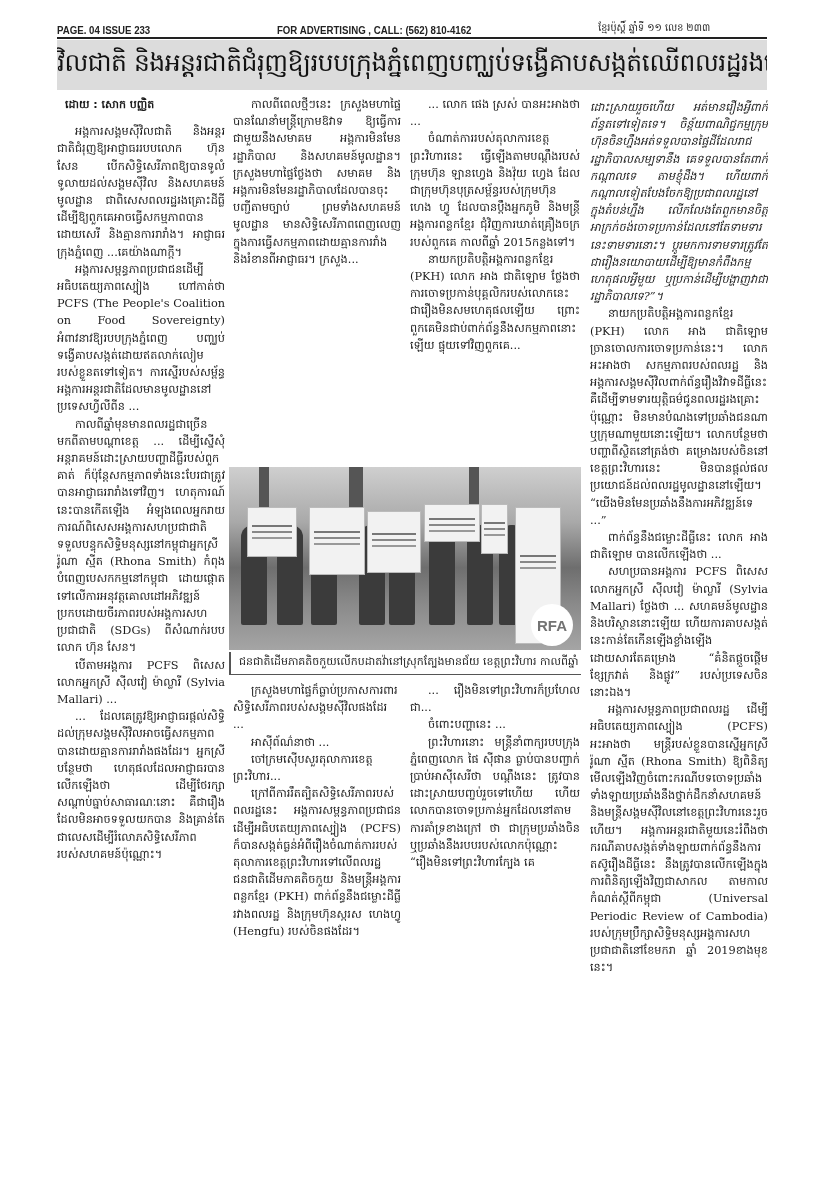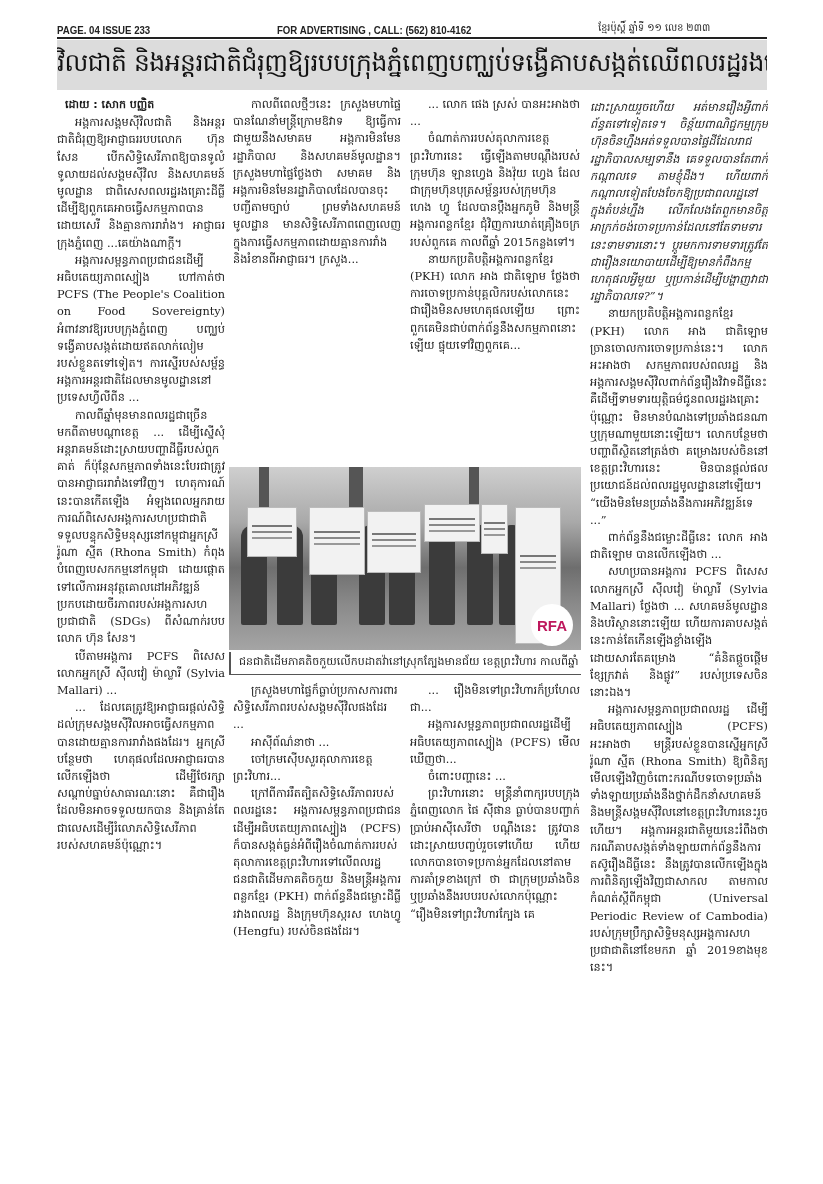--- a/index.html
+++ b/index.html
@@ -3,33 +3,33 @@
 <meta charset="utf-8">
 <style>
   html,body{margin:0;padding:0;background:#fff;}
   body{width:823px;height:1184px;position:relative;overflow:hidden;font-family:"DejaVu Sans",sans-serif;color:#111;}
   .hdr{position:absolute;left:57px;top:22px;width:710px;height:14px;font-family:"Liberation Sans",sans-serif;font-weight:bold;font-size:10.5px;display:flex;justify-content:space-between;align-items:flex-end;color:#222;transform:scaleX(0.92);transform-origin:left;}
   .hdr-rule{position:absolute;left:57px;top:37px;width:710px;height:2px;background:#222;}
   .banner{position:absolute;left:57px;top:40px;width:710px;height:50px;background:#dcdcdc;display:flex;align-items:center;justify-content:center;overflow:hidden;}
   .banner h1{margin:0;font-size:25px;font-weight:normal;white-space:nowrap;letter-spacing:-0.5px;color:#111;font-family:"DejaVu Serif",serif;}
   .col{position:absolute;font-size:11.3px;line-height:17.2px;text-align:justify;overflow:hidden;font-family:"DejaVu Serif",serif;color:#1a1a1a;}
   .col p{margin:0;text-indent:18px;}
-  .col .byline{text-indent:8px;font-weight:bold;font-family:"DejaVu Sans",sans-serif;font-size:11px;margin-bottom:1px;}
+  .col .byline{text-indent:8px;font-weight:bold;font-family:"DejaVu Sans",sans-serif;font-size:11px;margin-bottom:10px;}
   .c1{left:57px;top:96px;width:168px;height:1070px;}
   .c2a{left:233px;top:96px;width:168px;height:370px;}
   .c3a{left:410px;top:96px;width:170px;height:370px;}
   .c2b{left:233px;top:682px;width:168px;height:484px;}
   .c3b{left:410px;top:682px;width:170px;height:484px;}
   .c4{left:590px;top:99px;width:178px;height:1070px;}
   .photo{position:absolute;left:229px;top:467px;width:352px;height:183px;overflow:hidden;background:linear-gradient(180deg,#cfcfcf 0%,#a9a9a9 30%,#6e6e6e 55%,#8a8a8a 75%,#a5a5a5 100%);}
   .photo .tree{position:absolute;top:0;width:10px;height:60px;background:#555;}
   .photo .person{position:absolute;bottom:25px;width:26px;height:100px;background:#3b3b3b;border-radius:12px 12px 2px 2px;}
   .photo .sign{position:absolute;background:#f2f2f2;border:1px solid #bbb;}
   .photo .sign::before{content:"";position:absolute;left:8%;right:8%;top:35%;height:2px;background:#777;box-shadow:0 6px 0 #888,0 12px 0 #999;}
-  .rfa{position:absolute;right:8px;bottom:4px;width:42px;height:42px;border-radius:50%;background:#fff;display:flex;align-items:center;justify-content:center;font-family:"Liberation Sans",sans-serif;font-weight:bold;font-size:15px;color:#be185d;}
+  .rfa{position:absolute;right:8px;bottom:4px;width:42px;height:42px;border-radius:50%;background:#fff;display:flex;align-items:center;justify-content:center;font-family:"Liberation Sans",sans-serif;font-weight:bold;font-size:15px;color:#737373;}
   .caption{position:absolute;left:229px;top:652px;width:352px;height:22px;font-size:11px;line-height:20px;color:#222;border-bottom:1px solid #555;white-space:nowrap;overflow:hidden;font-family:"DejaVu Serif",serif;}
   .caption-bar{position:absolute;left:229px;top:652px;width:2px;height:22px;background:#555;}
   .col .it{font-style:italic;}
 </style>
 </head>
 <body>
 
 <div class="hdr">
   <span>PAGE. 04  ISSUE 233</span>
   <span>FOR ADVERTISING ,  CALL: (562) 810-4162</span>
@@ -88,21 +88,20 @@
 
 <div class="col c2b">
   <p>ក្រសួងមហាផ្ទៃក៏ធ្លាប់ប្រកាសការពារសិទ្ធិសេរីភាពរបស់សង្គមស៊ីវិលផងដែរ ...</p>
   <p>អាស៊ីព័ណ៌នាថា ...</p>
   <p>ចៅក្រមស៊ើបសួរតុលាការខេត្តព្រះវិហារ...</p>
   <p>ក្រៅពីការរឹតត្បិតសិទ្ធិសេរីភាពរបស់ពលរដ្ឋនេះ អង្គការសម្ពន្ធភាពប្រជាជនដើម្បីអធិបតេយ្យភាពស្បៀង (PCFS) ក៏បានសង្កត់ធ្ងន់អំពីរឿងចំណាត់ការរបស់តុលាការខេត្តព្រះវិហារទៅលើពលរដ្ឋជនជាតិដើមភាគតិចកួយ និងមន្ត្រីអង្គការពន្លកខ្មែរ (PKH) ពាក់ព័ន្ធនឹងជម្លោះដីធ្លីរវាងពលរដ្ឋ និងក្រុមហ៊ុនស្ករស ហេងហ្វូ (Hengfu) របស់ចិនផងដែរ។</p>
 </div>
 
 <div class="col c3b">
   <p>... រឿងមិនទៅព្រះវិហារក៏ប្រហែលជា...</p>
-  <p>អង្គការសម្ពន្ធភាពប្រជាពលរដ្ឋដើម្បីអធិបតេយ្យភាពស្បៀង (PCFS) មើលឃើញថា...</p>
   <p>ចំពោះបញ្ហានេះ ...</p>
   <p>ព្រះវិហារនោះ មន្ត្រីនាំពាក្យរបបក្រុងភ្នំពេញលោក ផៃ ស៊ីផាន ធ្លាប់បានបញ្ជាក់ប្រាប់អាស៊ីសេរីថា បណ្តឹងនេះ ត្រូវបានដោះស្រាយបញ្ចប់រួចទៅហើយ ហើយលោកបានចោទប្រកាន់អ្នកដែលនៅតាមការគាំទ្រខាងក្រៅ ថា ជាក្រុមប្រឆាំងចិន ឬប្រឆាំងនឹងរបបរបស់លោកប៉ុណ្ណោះ “រឿងមិនទៅព្រះវិហារក្បែង គេ</p>
 </div>
 
 <div class="col c4">
   <p class="it" style="text-indent:0;">ដោះស្រាយរួចហើយ អត់មានរឿងអ្វីពាក់ព័ន្ធតទៅទៀតទេ។ ចិន្ដ័យពាណិជ្ជកម្មក្រុមហ៊ុនចិនហ្នឹងអត់ទទួលបានផ្ទៃដីដែលរាជរដ្ឋាភិបាលសម្បទានឹង គេទទួលបានតែពាក់កណ្តាលទេ តាមខ្ញុំដឹង។ ហើយពាក់កណ្តាលទៀតបែងចែកឱ្យប្រជាពលរដ្ឋនៅក្នុងតំបន់ហ្នឹង លើកលែងតែពួកមានចិត្តអាក្រក់ចង់ចោទប្រកាន់ដែលនៅតែទាមទារនេះទាមទារនោះ។ ប្តូរមកការទាមទារត្រូវតែជារឿងនយោបាយដើម្បីឱ្យមានកំពឹងកម្មហេតុផលអ្វីមួយ ឬប្រកាន់ដើម្បីបង្ហាញវាជារដ្ឋាភិបាលទេ?”។</p>
   <p>នាយកប្រតិបត្តិអង្គការពន្លកខ្មែរ (PKH) លោក អាង ជាតិឡោម ច្រានចោលការចោទប្រកាន់នេះ។ លោកអះអាងថា សកម្មភាពរបស់ពលរដ្ឋ និងអង្គការសង្គមស៊ីវិលពាក់ព័ន្ធរឿងវិវាទដីធ្លីនេះ គឺដើម្បីទាមទារយុត្តិធម៌ជូនពលរដ្ឋរងគ្រោះប៉ុណ្ណោះ មិនមានបំណងទៅប្រឆាំងជនណា ឬក្រុមណាមួយនោះឡើយ។ លោកបន្ថែមថា បញ្ហាពីស្ថិតនៅត្រង់ថា គម្រោងរបស់ចិននៅខេត្តព្រះវិហារនេះ មិនបានផ្តល់ផលប្រយោជន៍ដល់ពលរដ្ឋមូលដ្ឋាននៅឡើយ។ “យើងមិនមែនប្រឆាំងនឹងការអភិវឌ្ឍន៍ទេ ...”</p>
   <p>ពាក់ព័ន្ធនឹងជម្លោះដីធ្លីនេះ លោក អាង ជាតិឡោម បានលើកឡើងថា ...</p>
   <p>សហប្រធានអង្គការ PCFS ពិសេសលោកអ្នកស្រី ស៊ីលវៀ ម៉ាល្លារី (Sylvia Mallari) ថ្លែងថា ... សហគមន៍មូលដ្ឋាន និងបរិស្ថាននោះឡើយ ហើយការគាបសង្កត់នេះកាន់តែកើនឡើងខ្លាំងឡើង ដោយសារតែគម្រោង “គំនិតផ្តួចផ្តើមខ្សែក្រវាត់ និងផ្លូវ” របស់ប្រទេសចិននោះឯង។</p>
   <p>អង្គការសម្ពន្ធភាពប្រជាពលរដ្ឋ ដើម្បីអធិបតេយ្យភាពស្បៀង (PCFS) អះអាងថា មន្ត្រីរបស់ខ្លួនបានស្នើអ្នកស្រី រ៉ូណា ស្មីត (Rhona Smith) ឱ្យពិនិត្យមើលឡើងវិញចំពោះករណីបទចោទប្រឆាំងទាំងឡាយប្រឆាំងនឹងថ្នាក់ដឹកនាំសហគមន៍ និងមន្ត្រីសង្គមស៊ីវិលនៅខេត្តព្រះវិហារនេះរួចហើយ។ អង្គការអន្តរជាតិមួយនេះរំពឹងថា ករណីគាបសង្កត់ទាំងឡាយពាក់ព័ន្ធនឹងការតស៊ូរឿងដីធ្លីនេះ នឹងត្រូវបានលើកឡើងក្នុងការពិនិត្យឡើងវិញជាសាកល តាមកាលកំណត់ស្តីពីកម្ពុជា (Universal Periodic Review of Cambodia) របស់ក្រុមប្រឹក្សាសិទ្ធិមនុស្សអង្គការសហប្រជាជាតិនៅខែមករា ឆ្នាំ 2019ខាងមុខនេះ។</p>

